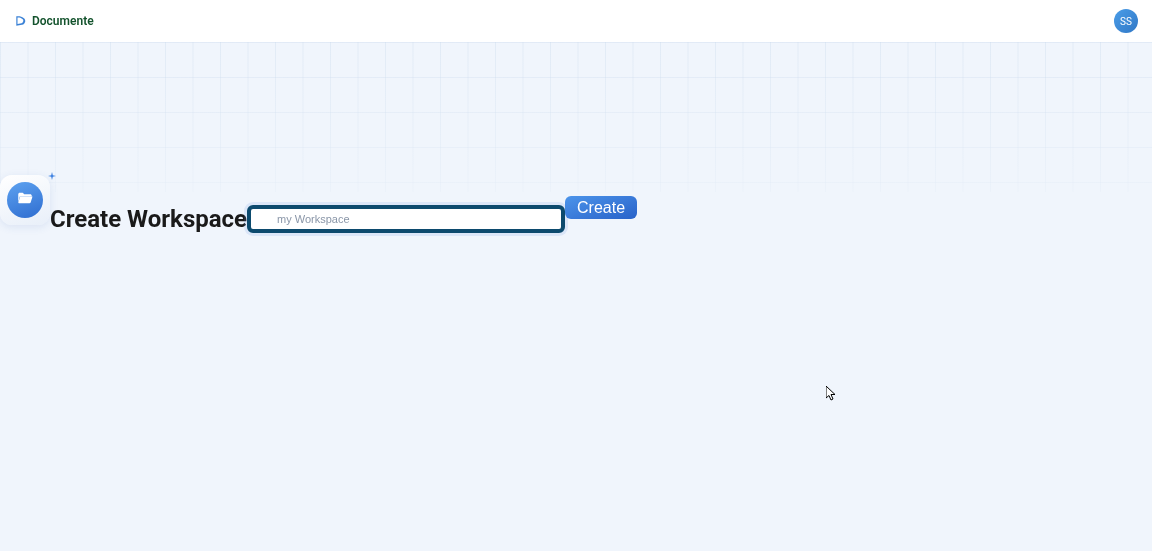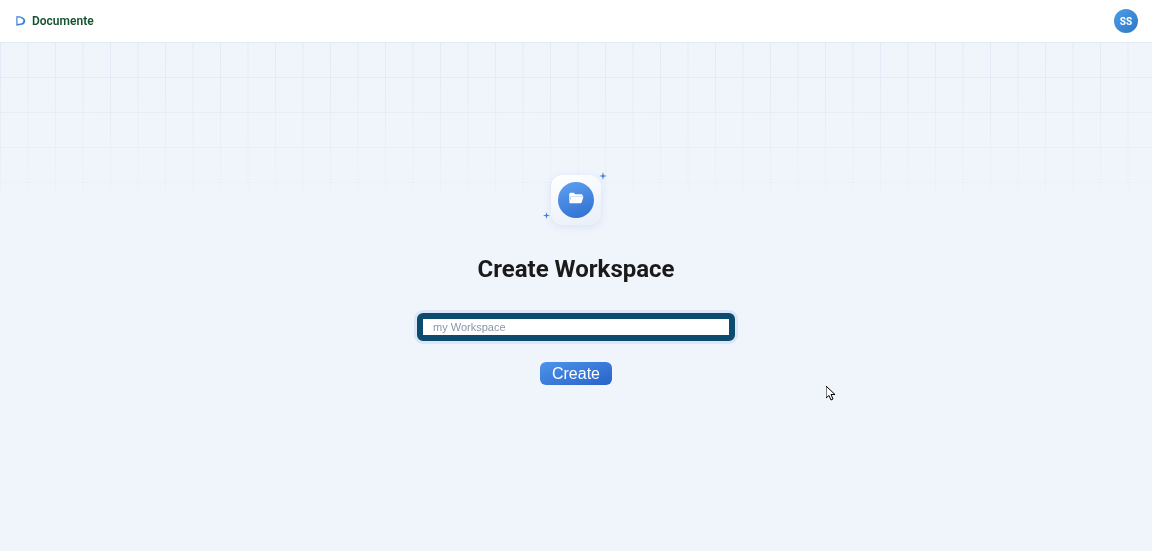--- a/index.html
+++ b/index.html
@@ -54,21 +54,21 @@
     .avatar {
       width: 24px;
       height: 24px;
       border-radius: 50%;
       background: linear-gradient(135deg, #4a9de8 0%, #3178c6 100%);
       display: flex;
       align-items: center;
       justify-content: center;
       color: #ffffff;
       font-size: 10px;
-      font-weight: 700;
+      font-weight: 400;
       cursor: pointer;
     }
     
     .grid-bg {
       position: absolute;
       top: 42px;
       left: 0;
       right: 0;
       height: 150px;
       background-image: 
@@ -89,22 +89,21 @@
       pointer-events: none;
     }
     
     .main-content {
       position: absolute;
       top: 42px;
       left: 0;
       right: 0;
       bottom: 0;
       display: flex;
-      flex-direction: column;
-      align-items: center;
+      flex-direction: row;
       padding-top: 133px;
     }
     
     .icon-tile {
       width: 50px;
       height: 50px;
       background: linear-gradient(160deg, #ffffff 0%, #e8eff9 100%);
       border-radius: 12px;
       display: flex;
       align-items: center;
@@ -144,24 +143,24 @@
       margin-top: 30px;
       font-size: 24px;
       font-weight: 700;
       color: #1a1a1a;
     }
     
     .workspace-input {
       margin-top: 30px;
       width: 318px;
       height: 28px;
-      border: 6px solid #0c4a6e;
+      border: 4px solid #0c4a6e;
       border-radius: 6px;
       background: #ffffff;
-      padding: 0 10px;
+      padding: 0 26px;
       font-size: 11px;
       color: #333;
       outline: none;
       box-shadow: 0 0 0 3px rgba(100, 150, 230, 0.15);
     }
     
     .workspace-input::placeholder {
       color: #8a96a8;
     }
     

